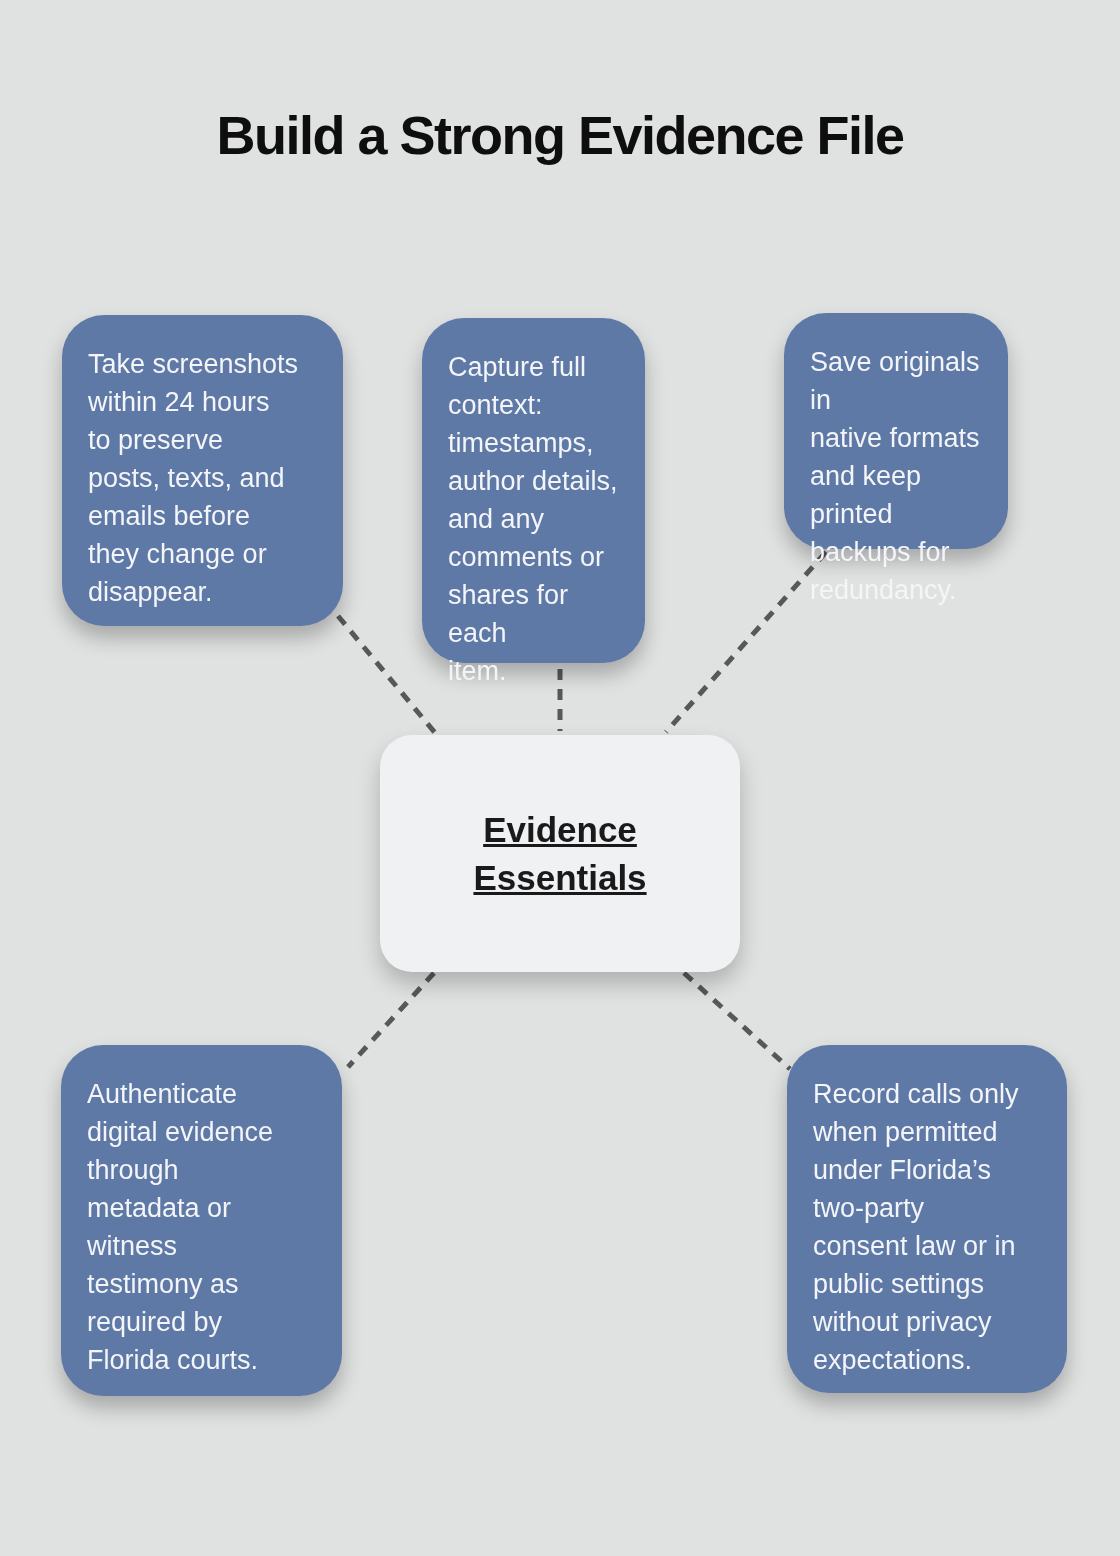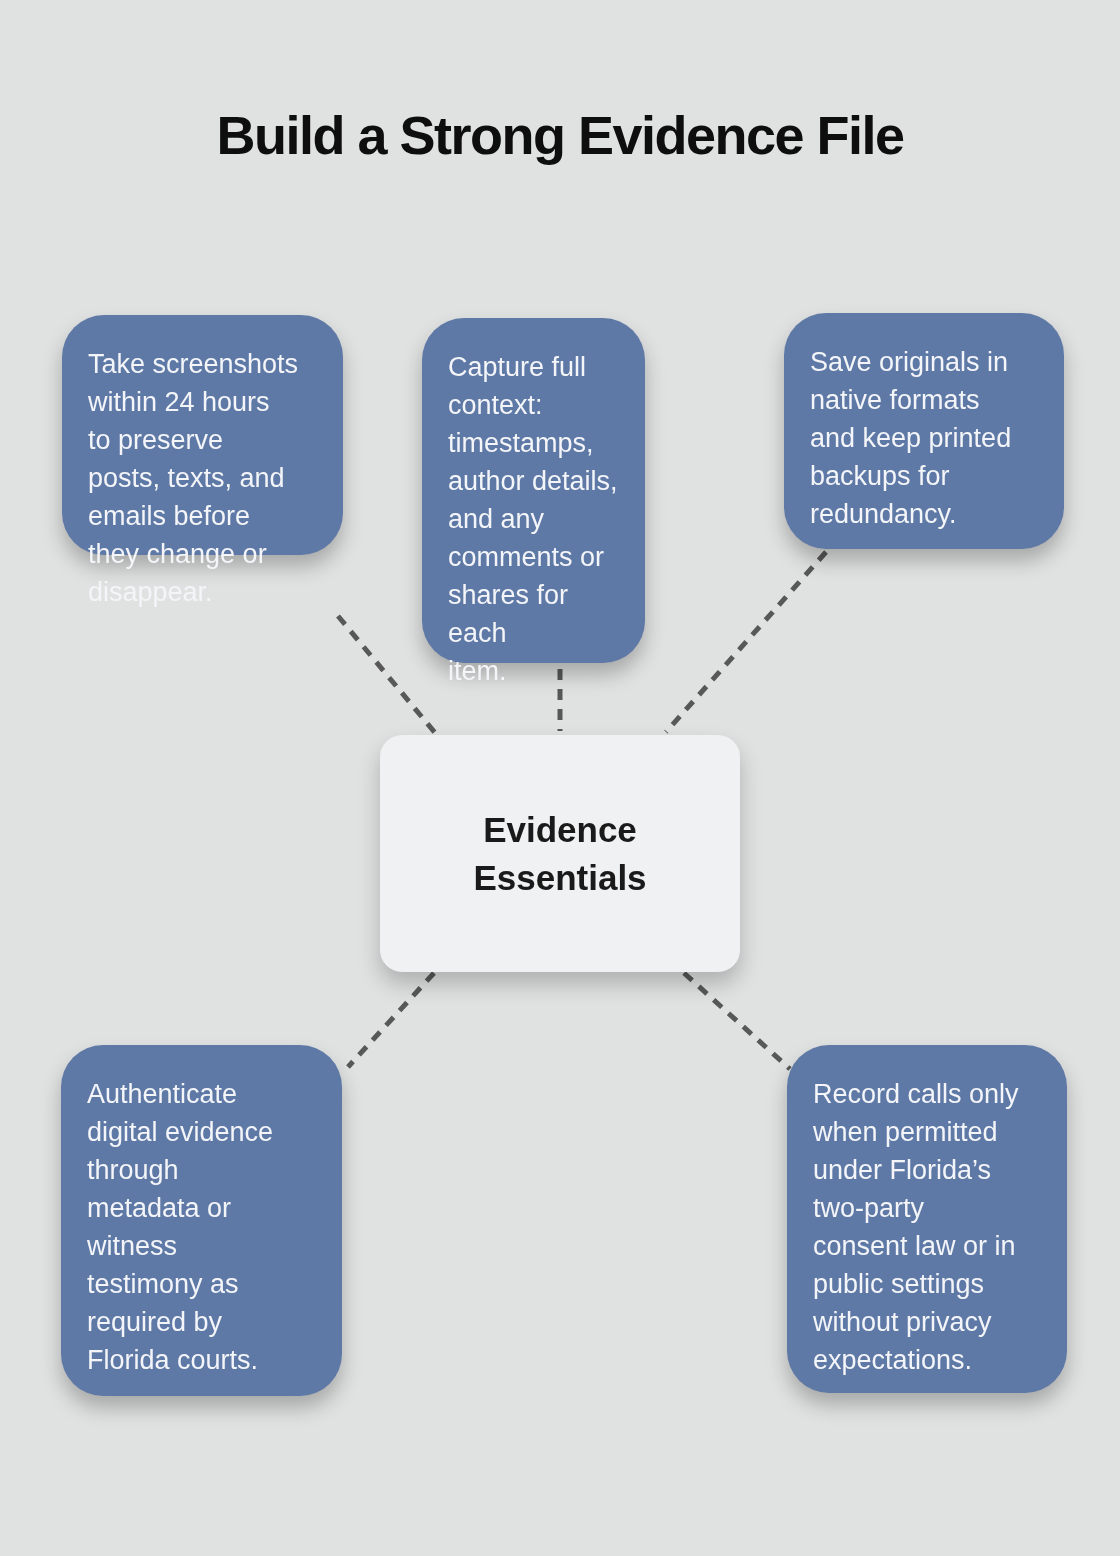--- a/index.html
+++ b/index.html
@@ -52,44 +52,45 @@
     background: var(--node-fill);
     color: var(--node-text);
     border-radius: 42px;
     padding: 30px 26px;
     font-size: 27px;
     line-height: 38px;
     white-space: pre-line;
     box-shadow: 0 12px 20px rgba(0,0,0,0.25);
     font-family: "Liberation Sans", sans-serif;
   }
-  .node-top-left     { left: 62px;  top: 315px;  width: 281px; height: 240px; }
+  .node-top-left     { left: 62px;  top: 315px;  width: 281px; height: 311px; }
   .node-top-middle   { left: 422px; top: 318px;  width: 223px; height: 345px; }
-  .node-top-right    { left: 784px; top: 313px;  width: 280px; height: 236px; }
+  .node-top-right    { left: 784px; top: 313px;  width: 224px; height: 236px; }
   .node-bottom-left  { left: 61px;  top: 1045px; width: 281px; height: 351px; }
   .node-bottom-right { left: 787px; top: 1045px; width: 280px; height: 348px; }
   .center-node {
     position: absolute;
     z-index: 3;
     left: 380px;
     top: 735px;
     width: 360px;
     height: 237px;
     background: var(--center-fill);
     color: var(--center-text);
-    border-radius: 22px;
+    border-radius: 32px;
     display: flex;
     align-items: center;
     justify-content: center;
     text-align: center;
     font-size: 35px;
     line-height: 48px;
     font-weight: bold;
     white-space: pre-line;
     box-shadow: 0 12px 22px rgba(0,0,0,0.22);
+    text-decoration: underline;
   }
 </style>
 </head>
 <body>
 
 <div class="canvas">
 
   <h1 class="page-title">Build a Strong Evidence File</h1>
 
   <svg class="connectors" viewBox="0 0 1120 1556" xmlns="http://www.w3.org/2000/svg" aria-hidden="true">

